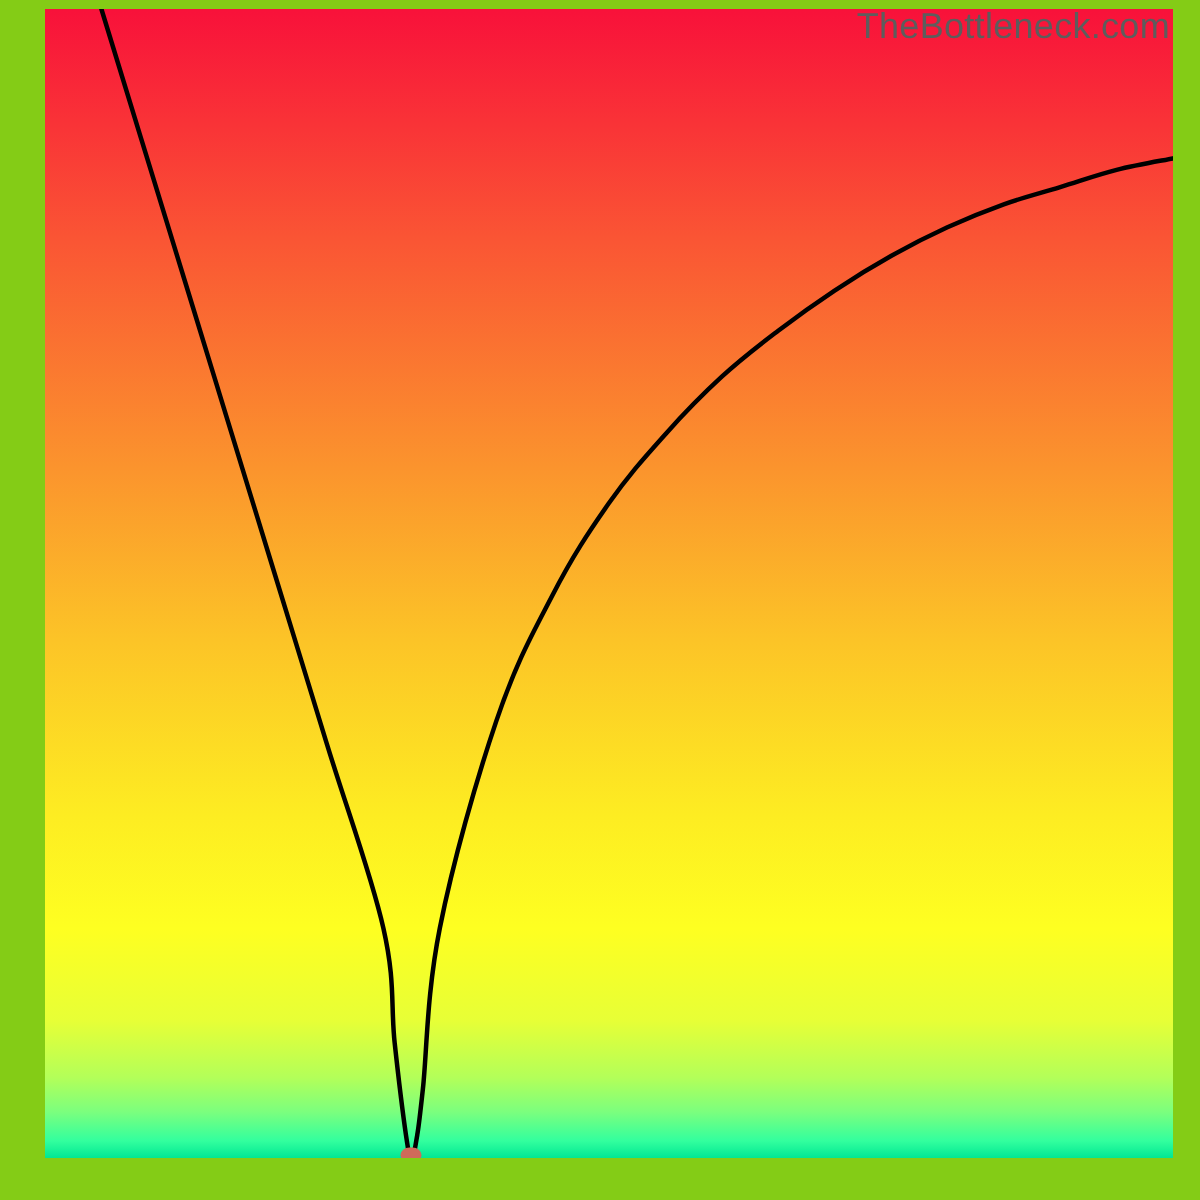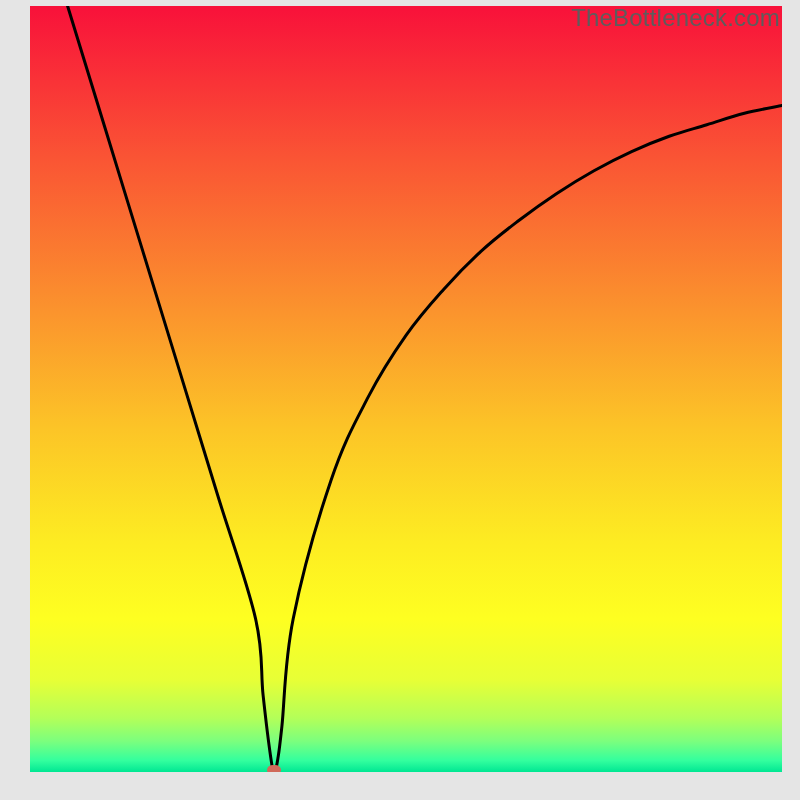--- a/index.html
+++ b/index.html
@@ -9,21 +9,21 @@
     height: 800px;
     background: #000000;
     overflow: hidden;
   }
   .frame {
     position: absolute;
     left: 0;
     top: 0;
     width: 800px;
     height: 800px;
-    background: #e5e5e5;
+    background: #84cc16;
   }
   .plot-area {
     position: absolute;
     
     left: 30px;
     top: 6px;
     width: 752px;    
     height: 766px;   
     overflow: hidden;
   }

